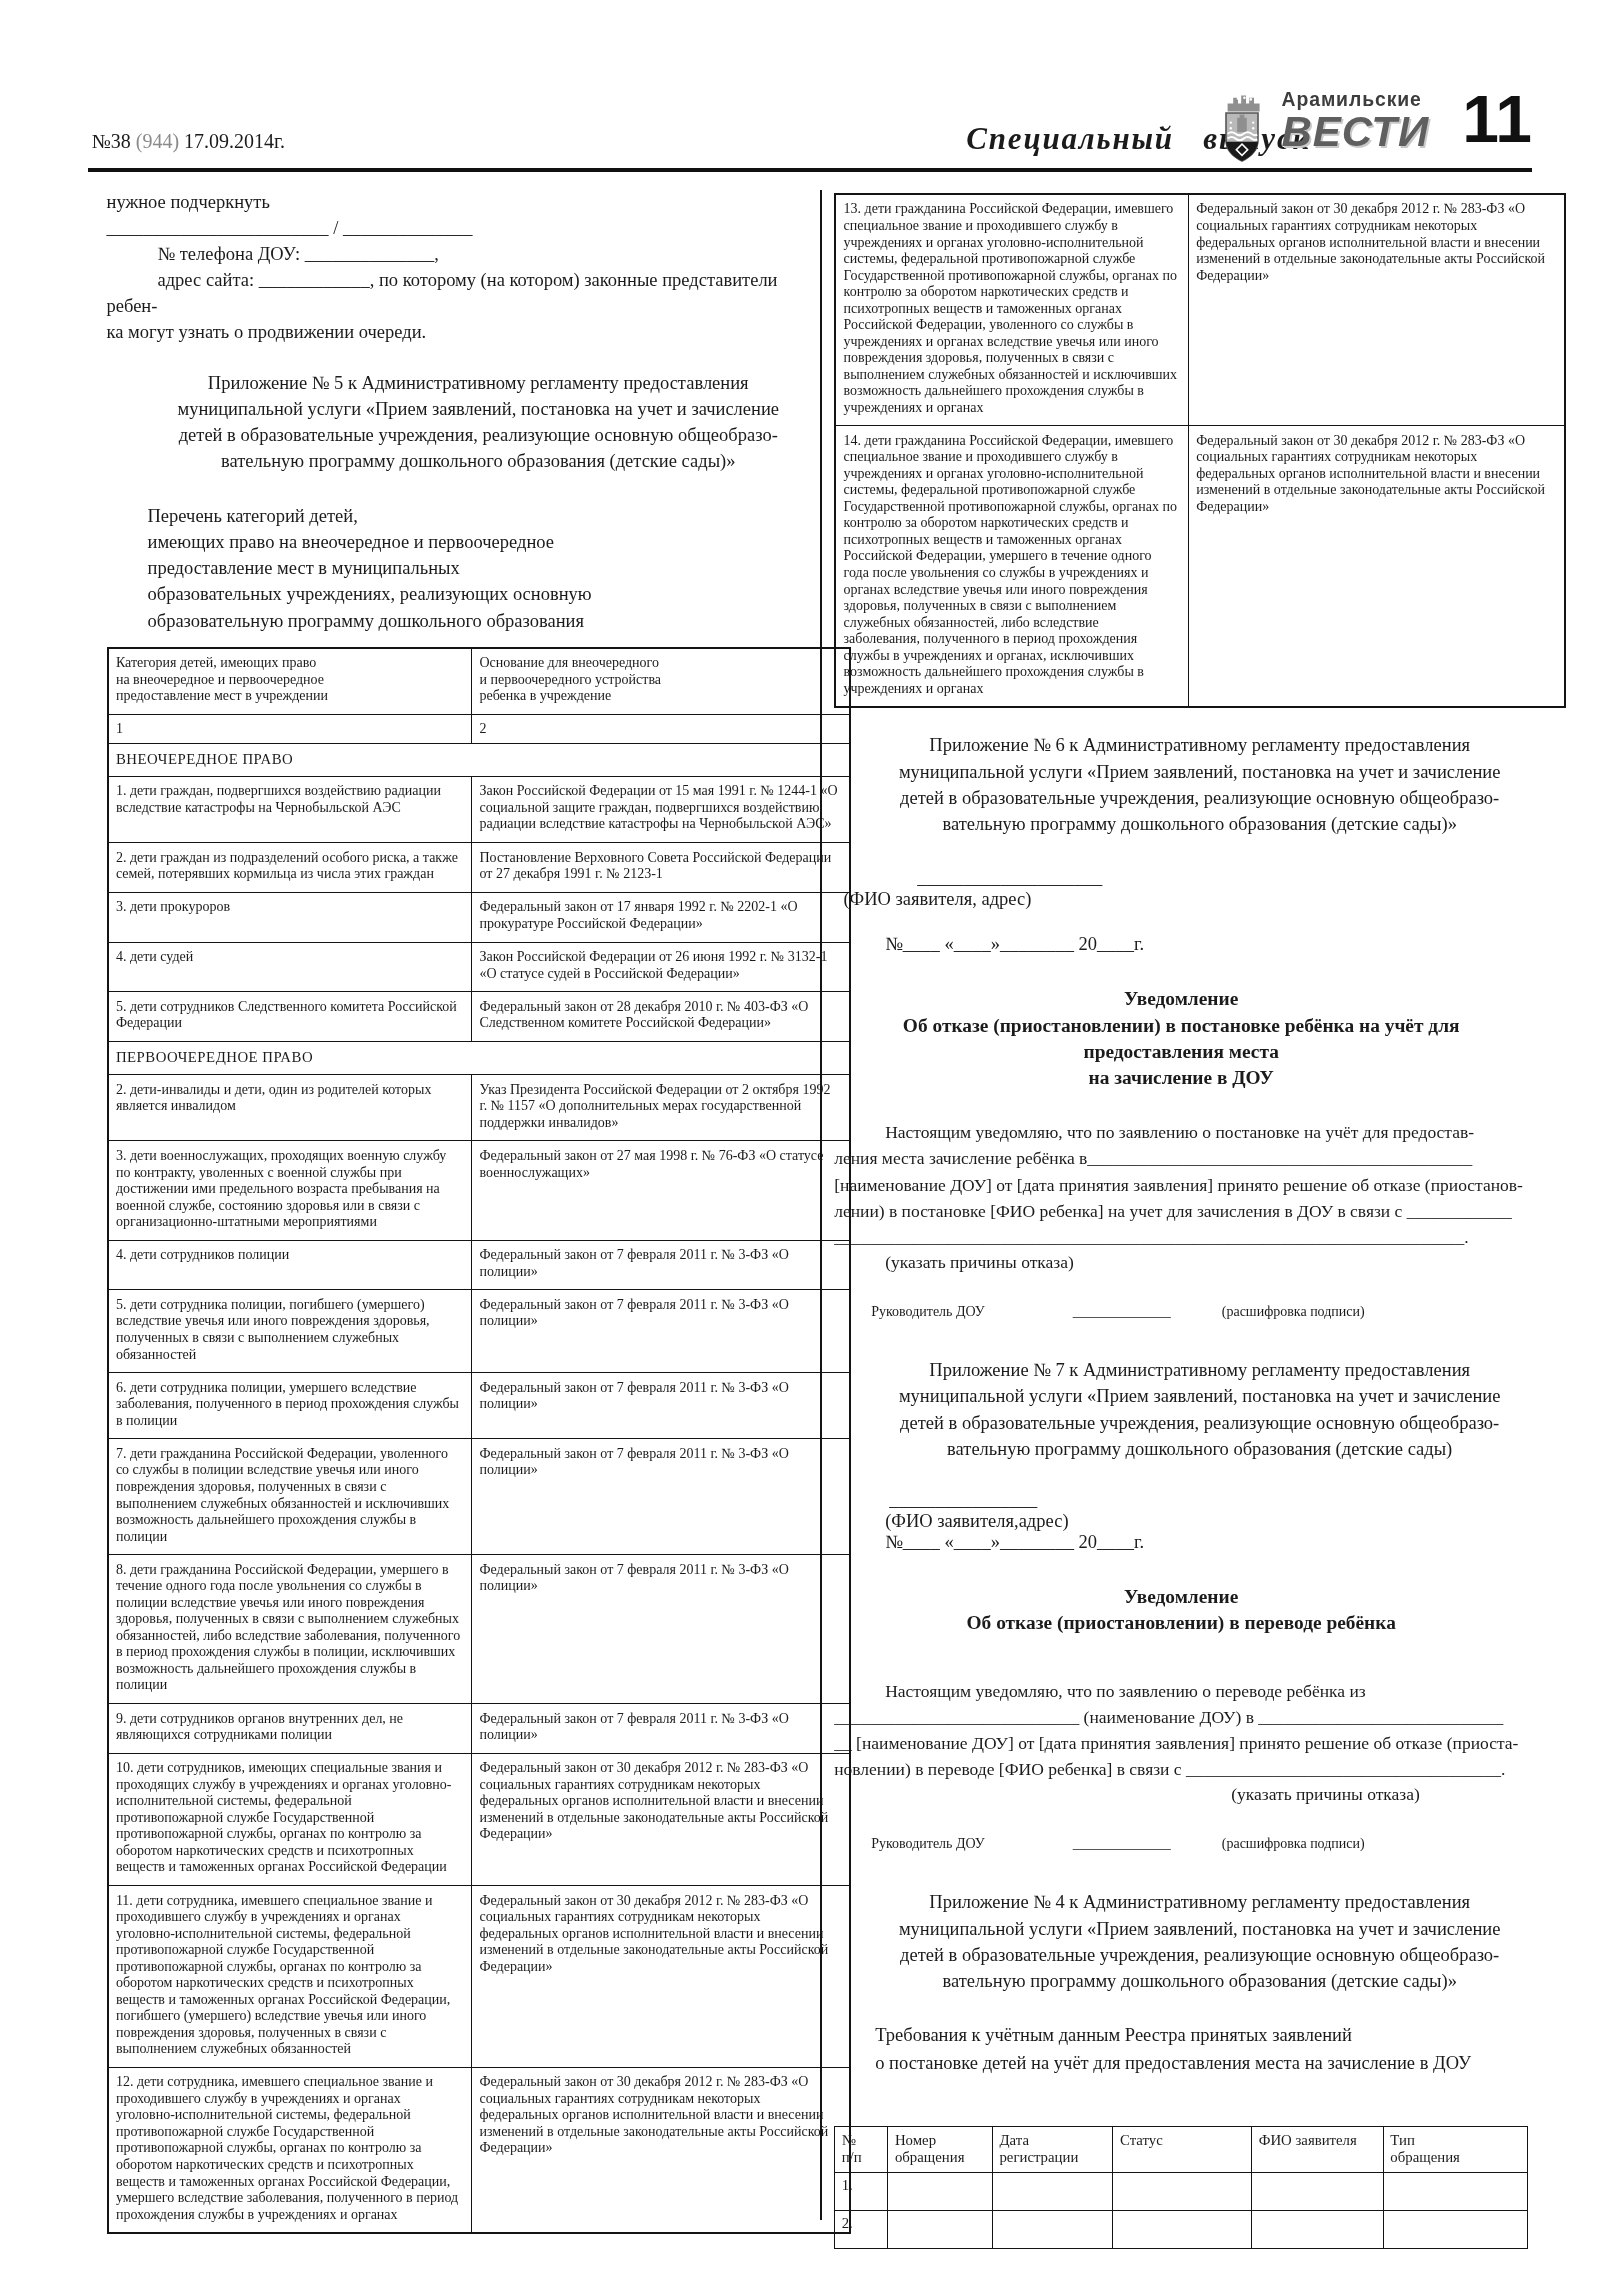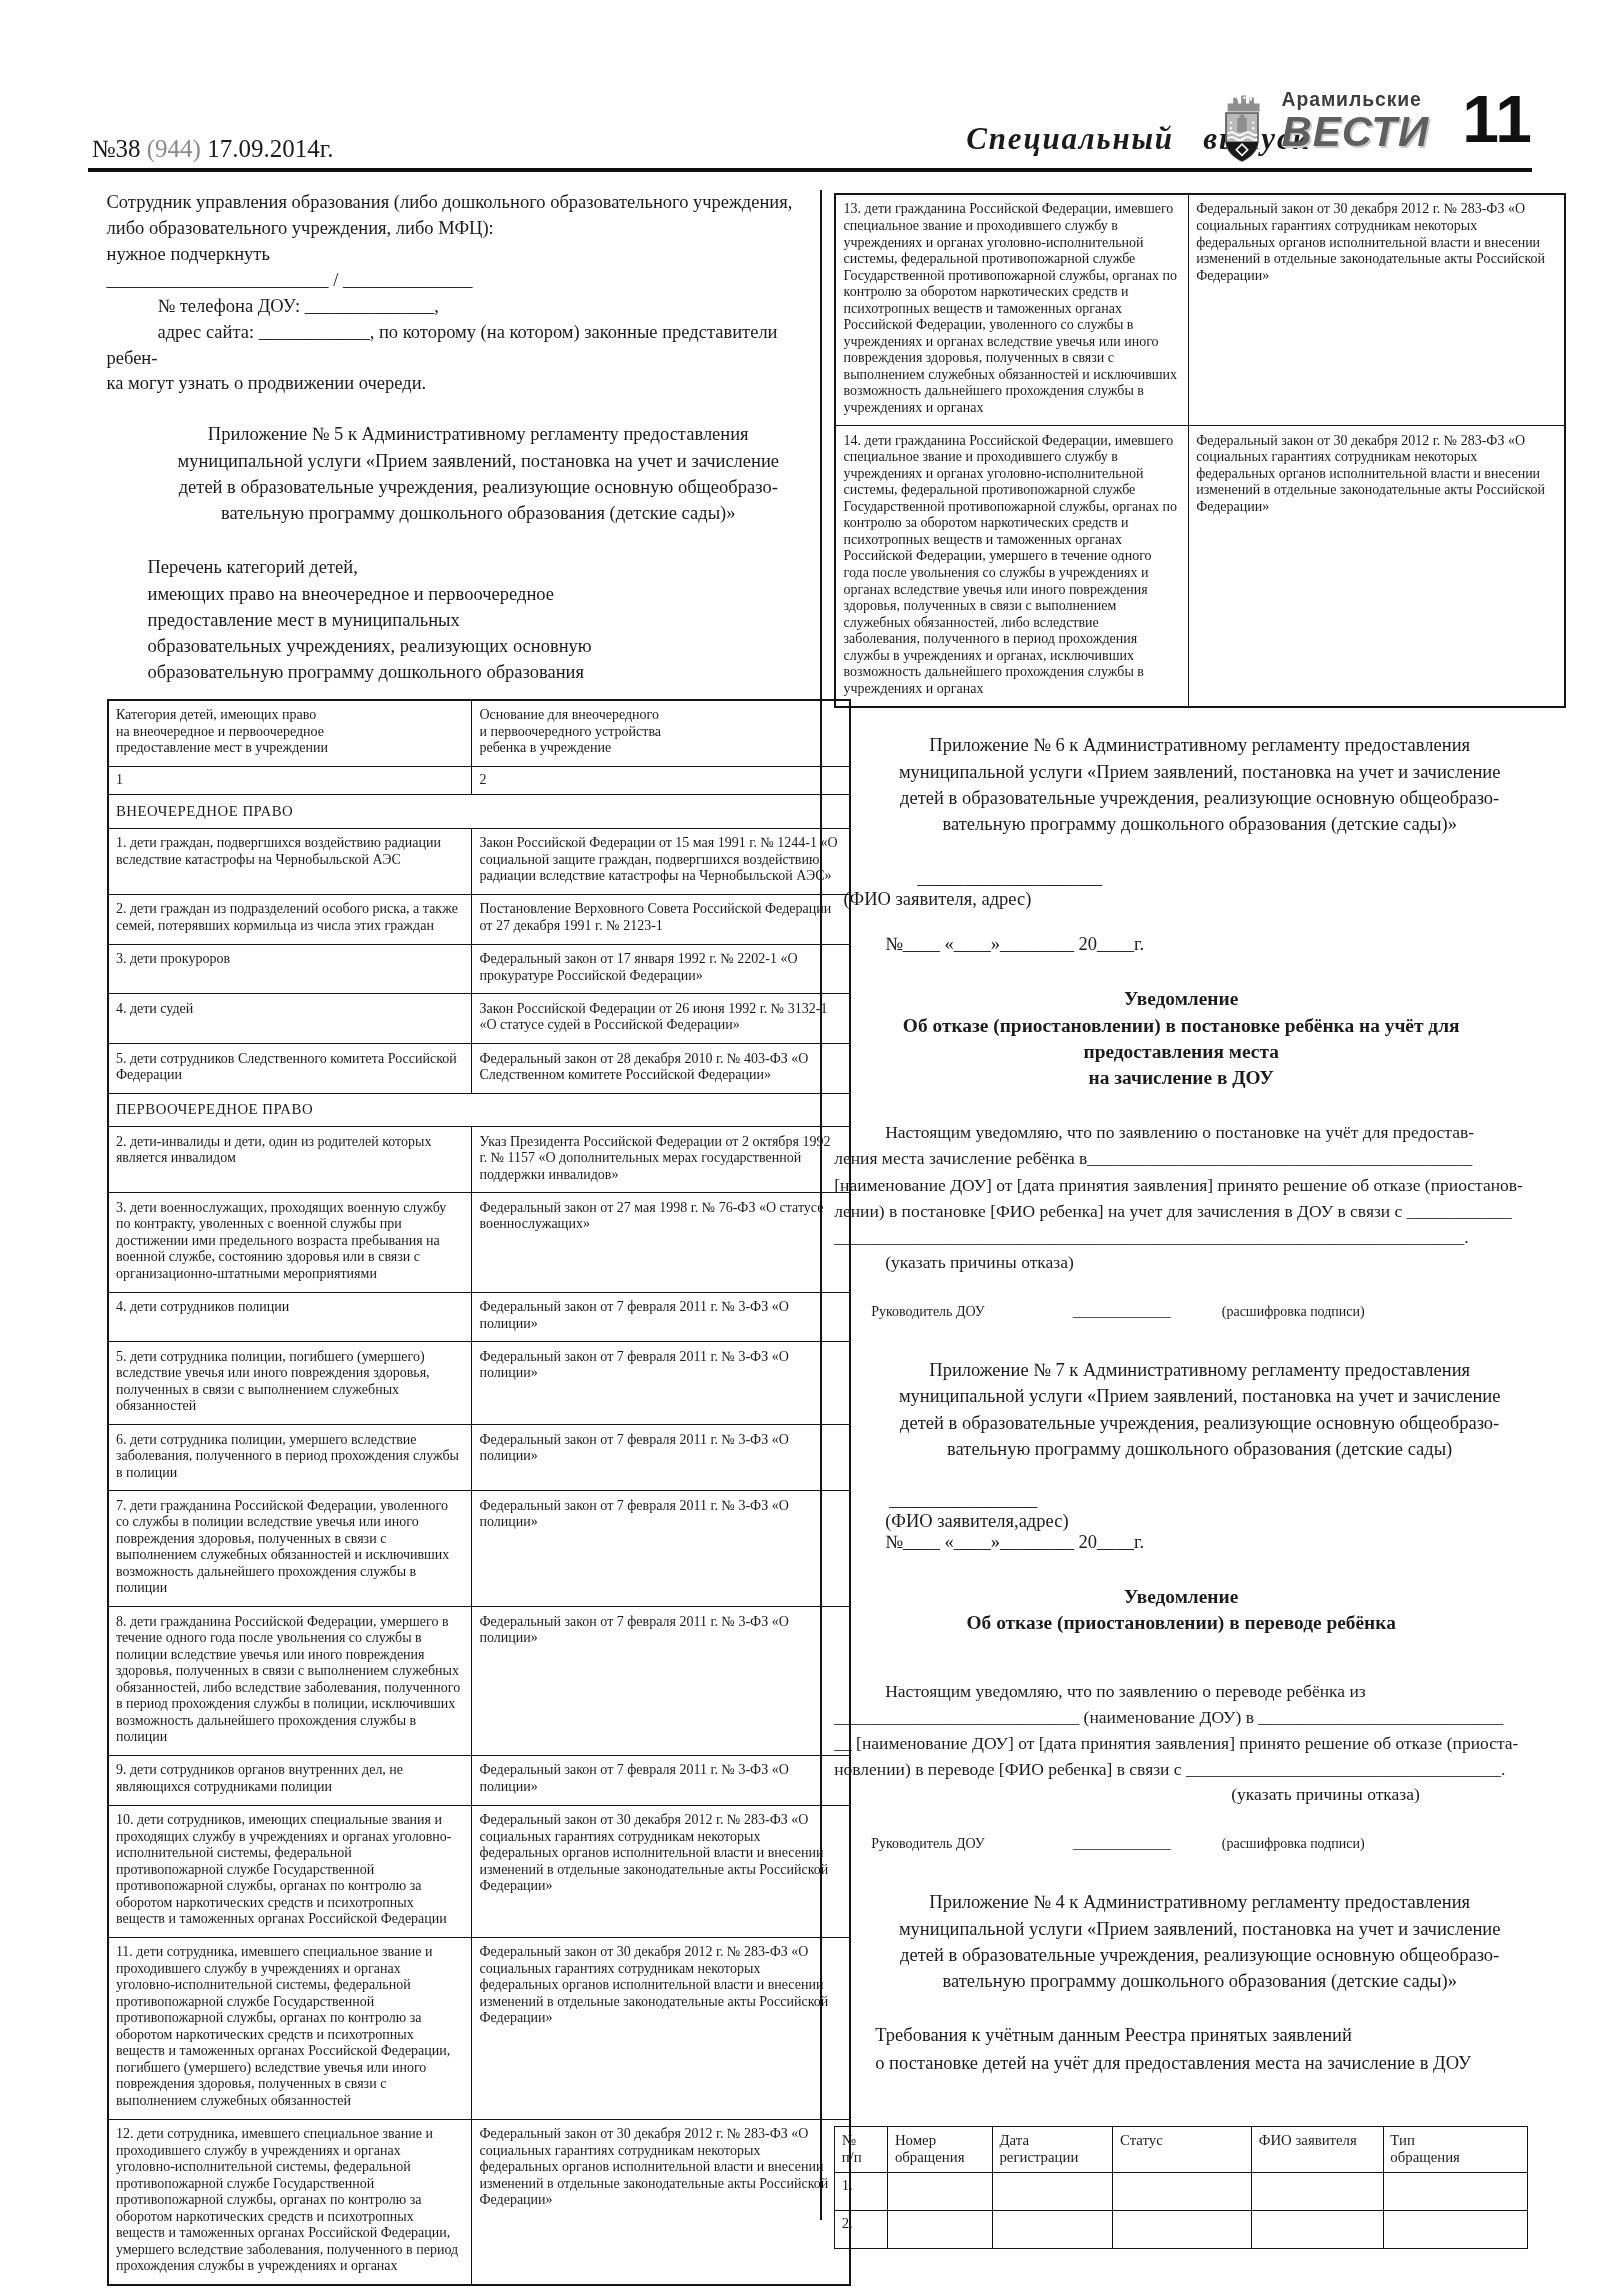--- a/index.html
+++ b/index.html
@@ -8,21 +8,21 @@
     width:1619px;height:2290px;
     background:#ffffff;
     box-sizing:border-box;
     padding:103px 87px 37px 88px;
     font-family:"Liberation Serif","DejaVu Serif",serif;
     color:#1b1b1b;
     overflow:hidden;
   }
   
   .masthead{position:relative;height:61px;}
-  .issue{position:absolute;left:3.7px;bottom:1px;font-size:25px;white-space:nowrap;}
+  .issue{position:absolute;left:3.7px;bottom:11px;font-size:20px;white-space:nowrap;}
   .issue .parens{color:#8a8a8a;}
   .special{position:absolute;left:0;right:222px;bottom:7.4px;text-align:right;
            font-size:31px;font-weight:bold;font-style:italic;letter-spacing:1.8px;word-spacing:20px;}
   .brand{position:absolute;right:103px;top:-13px;display:flex;align-items:flex-start;gap:16px;}
   .brand-txt{display:flex;flex-direction:column;line-height:1;}
   .brand-top{font-family:"Liberation Sans","DejaVu Sans",sans-serif;font-weight:bold;
              font-size:19.4px;color:#3d3d3d;letter-spacing:0.9px;}
   .brand-name{font-family:"Liberation Sans","DejaVu Sans",sans-serif;font-weight:900;
               font-size:42px;color:#5f5f5f;letter-spacing:0.9px;margin-top:1.8px;
               text-shadow:1.8px 1.8px 0 #c9c9c9;font-style:italic;}
@@ -111,21 +111,20 @@
         <span class="brand-name">ВЕСТИ</span>
       </span>
     </div>
     <div class="pagenum">11</div>
   </div>
   <hr class="rule">
 
   <div class="columns">
 
     <section class="col-left">
-      <p class="body-txt">Сотрудник управления образования (либо дошкольного образовательного учреждения, либо образовательного учреждения, либо МФЦ):</p>
       <p class="body-txt">нужное подчеркнуть</p>
       <p class="body-txt">________________________  /  ______________</p>
       <p class="body-txt indent1">№ телефона ДОУ: ______________,</p>
       <p class="body-txt indent1 ml">адрес сайта: ____________,  по которому (на котором) законные представители ребен-
 ка могут узнать о продвижении очереди.</p>
 
       <p class="appendix ml">Приложение № 5 к Административному регламенту предоставления
 муниципальной услуги «Прием заявлений, постановка на учет и зачисление
 детей в образовательные учреждения, реализующие основную общеобразо-
 вательную программу дошкольного образования (детские сады)»</p>

